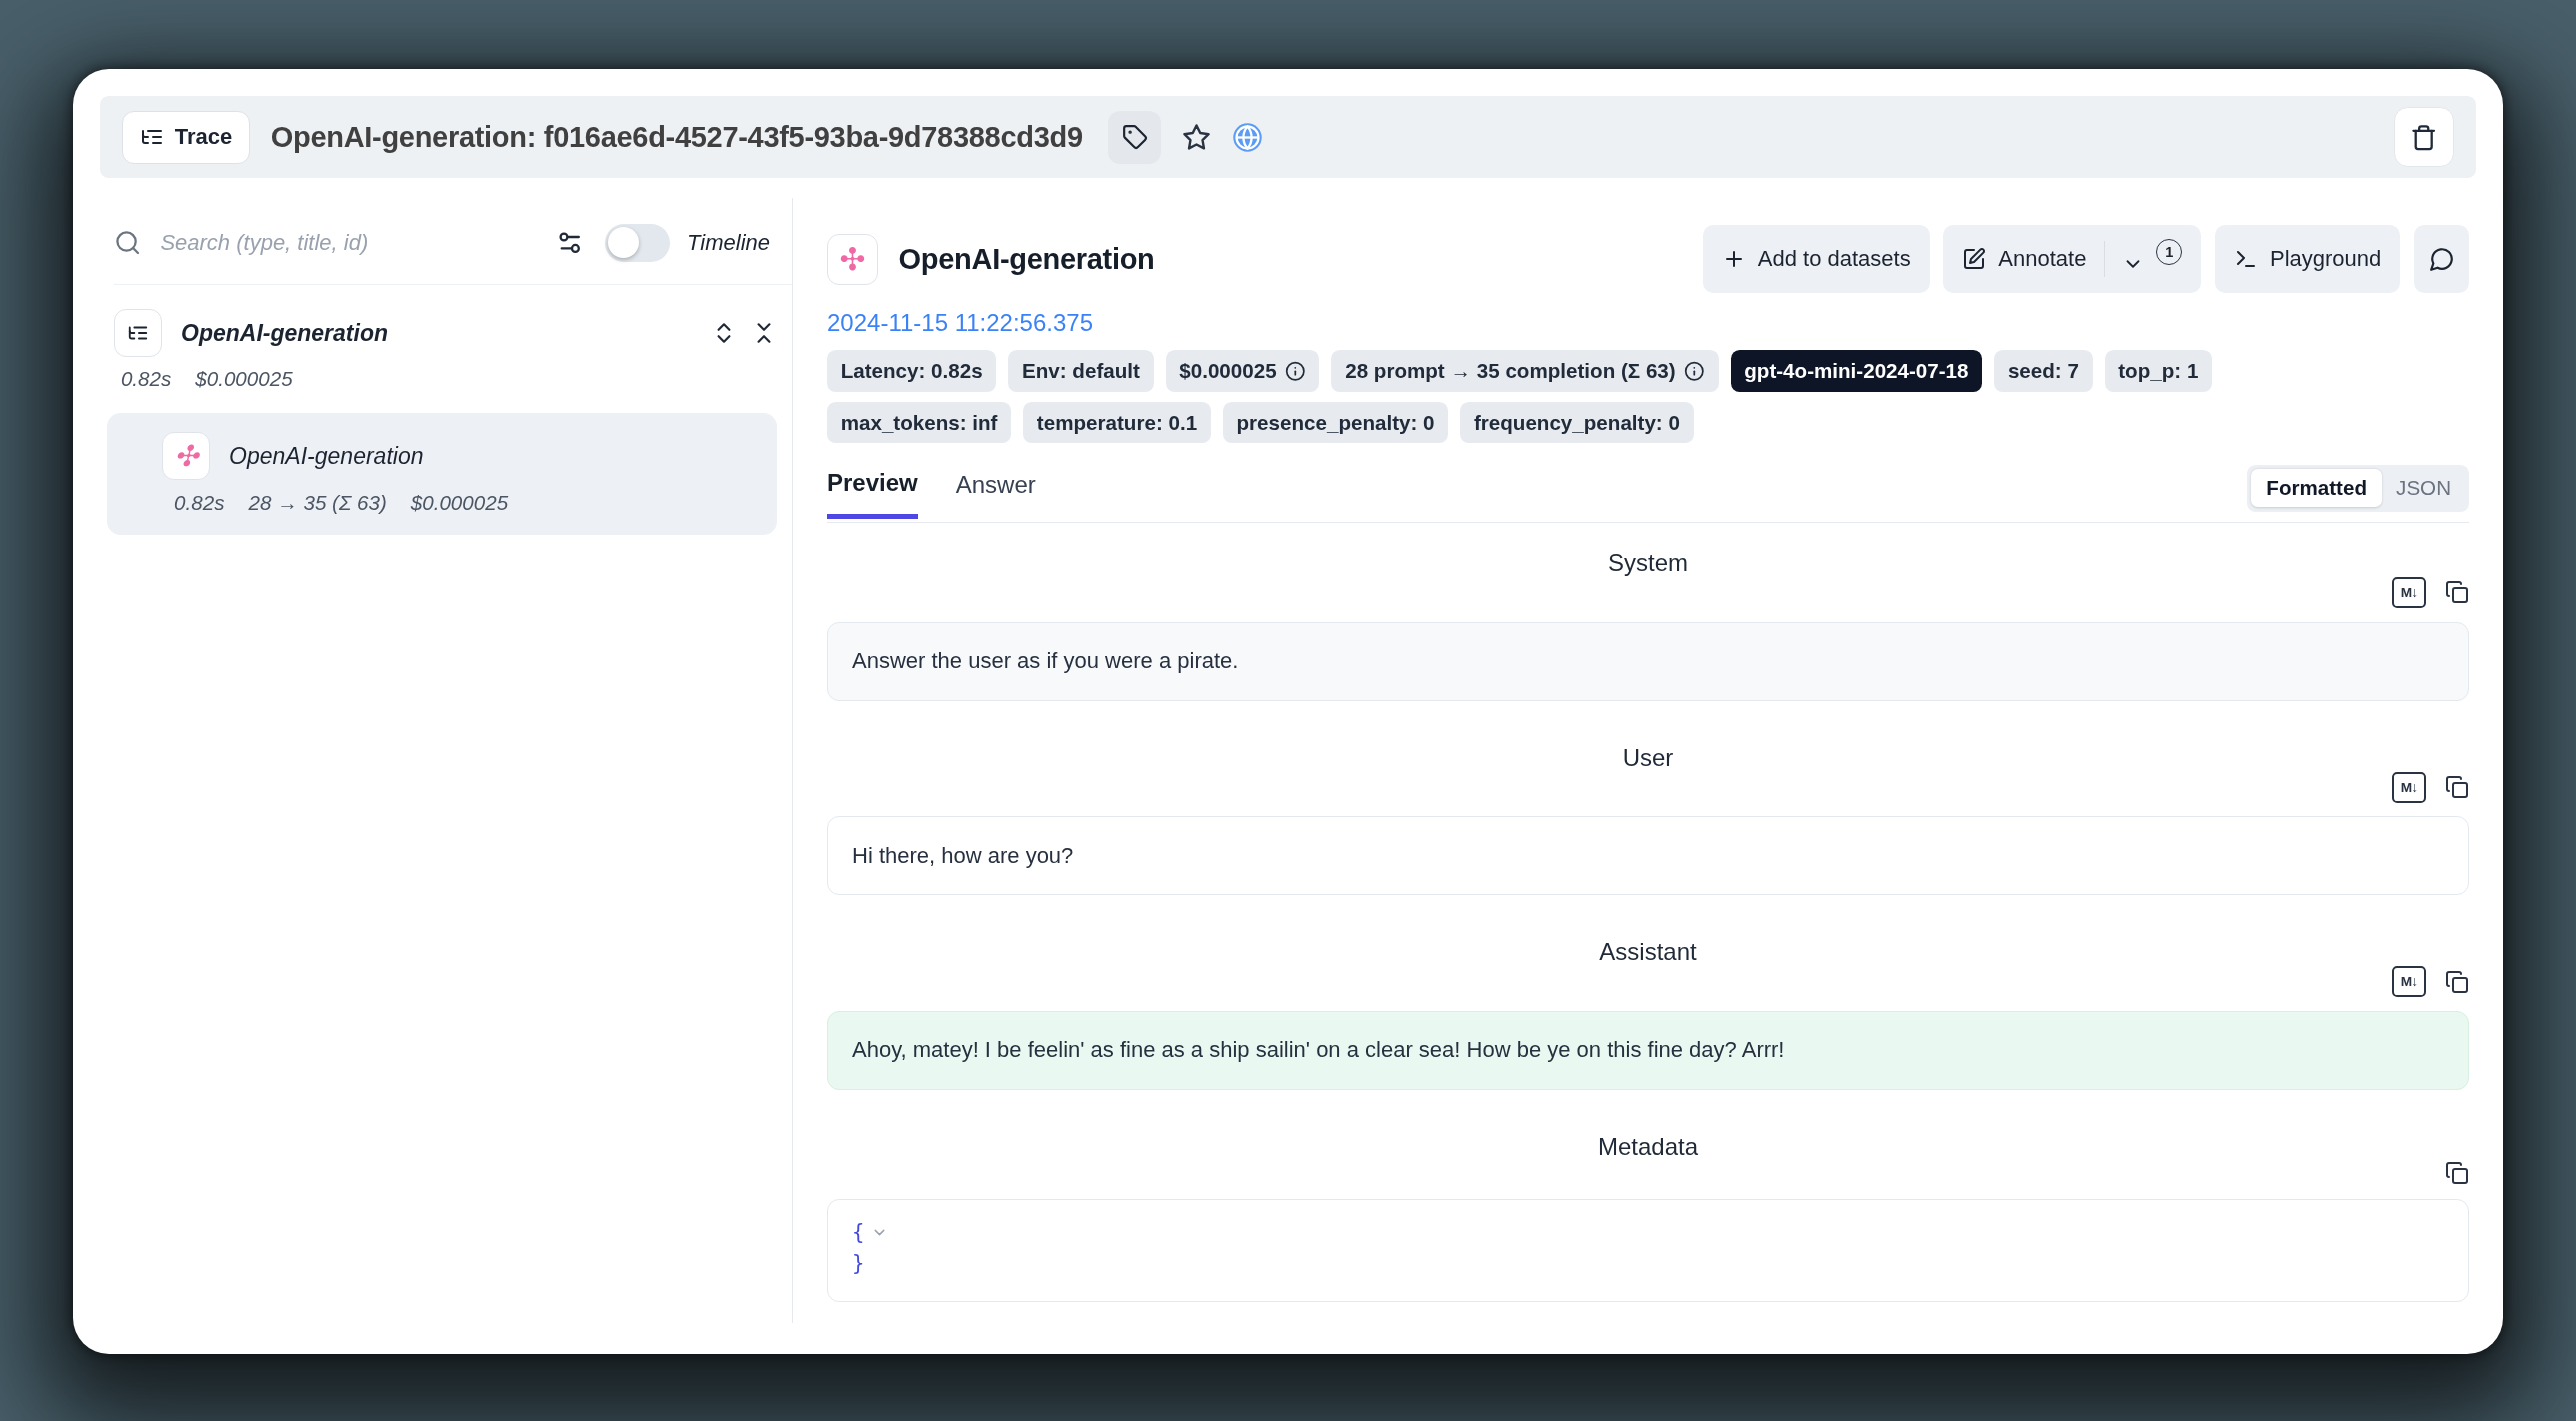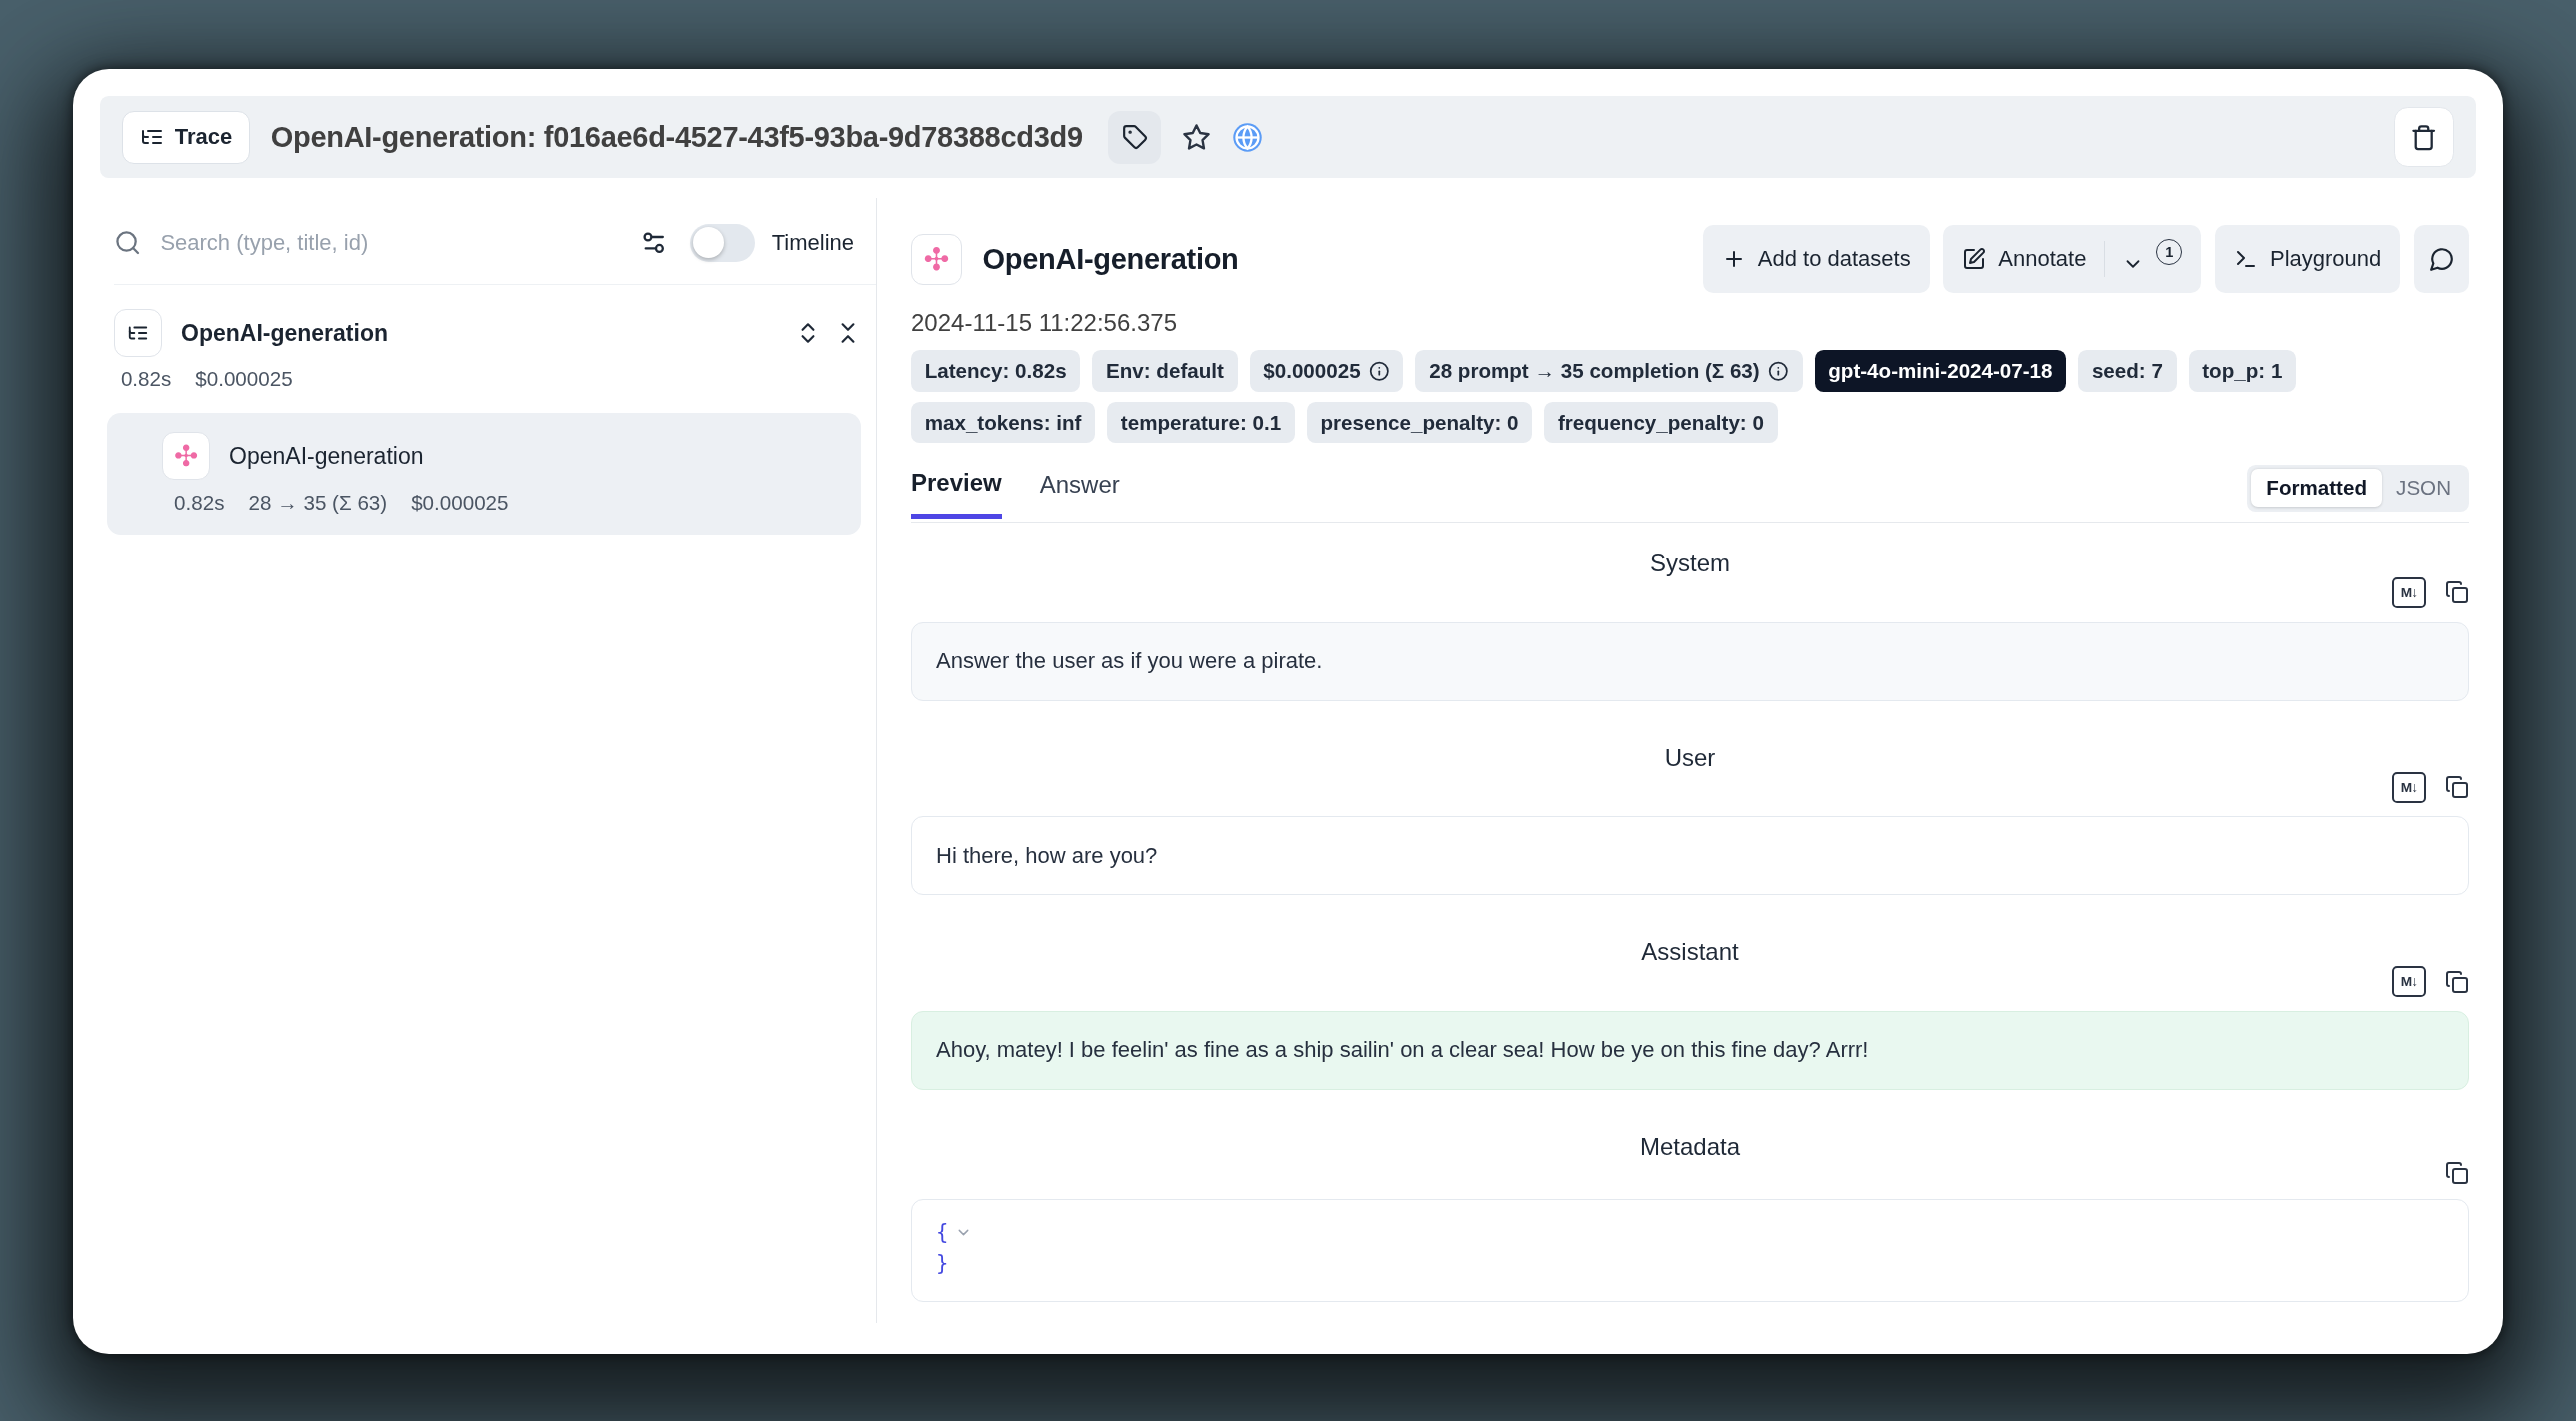--- a/index.html
+++ b/index.html
@@ -32,21 +32,21 @@
   }
   .icon-plain { display:flex; align-items:center; justify-content:center; }
   .hdr-spacer { flex:1; }
   .trash-btn {
     width:60px; height:60px; border-radius:13.7px; background:#ffffff;
     border:1.7px solid #e3e7ec; display:flex; align-items:center; justify-content:center;
   }
   svg { display:block; }
   
   .content { position:absolute; left:0; right:0; top:129px; bottom:31px; display:flex; }
-  .sidebar { width:804px; border-right:1.7px solid #e5e8ec; padding:0 0 0 41px; }
+  .sidebar { width:720px; border-right:1.7px solid #e5e8ec; padding:0 0 0 41px;font-style:italic; }
   .main { flex:1; padding:0 34px 0 34px; }
 
   
   .search-row { display:flex; align-items:center; margin-top:26px; padding-right:22px; padding-bottom:22px; border-bottom:0.9px solid #eef1f4; }
   .search-ph { font-size:22px; color:#98a1ad; margin-left:19px; }
   .search-spacer { flex:1; }
   .sliders { margin-right:22px; }
   .toggle { width:65px; height:38px; border-radius:19px; background:#e3e8ee; position:relative; }
   .toggle .knob { position:absolute; left:3.4px; top:3.4px; width:31px; height:31px; border-radius:50%; background:#ffffff; box-shadow:0 1.7px 4.3px rgba(0,0,0,.25); }
   .toggle-label { font-size:22px; color:#1b2430; margin-left:17px; }
@@ -75,21 +75,21 @@
     height:68px; background:#edf0f4; border-radius:10.3px; display:flex; align-items:center;
     padding:0 19px; gap:12px; font-size:22px; font-weight:500; color:#1b2430; white-space:nowrap;
   }
   .btn .vdiv { width:1.7px; height:36px; background:#d9dee4; margin:0 5.1px; }
   .count-badge {
     width:26px; height:26px; border-radius:50%; border:1.7px solid #2a3342; font-size:14.6px; font-weight:600;
     display:flex; align-items:center; justify-content:center; margin:-15.4px 0 0 0;
   }
   .btn.square { width:55px; padding:0; justify-content:center; }
 
-  .timestamp { margin-top:15.4px; font-size:24px; color:#404040; }
+  .timestamp { margin-top:15.4px; font-size:24px; color:#3b82f6; }
 
   .badges { display:flex; flex-wrap:wrap; gap:12px; margin-top:13.7px; }
   .badges + .badges { margin-top:10.3px; }
   .badge {
     background:#e7ebf0; border-radius:8.6px; padding:8.6px 13.7px; font-size:20.6px; font-weight:700;
     color:#212b3a; display:flex; align-items:center; gap:8.6px; white-space:nowrap;
   }
   .badge.dark { background:#0d1526; color:#ffffff; }
 
   .tabs-row { display:flex; align-items:center; margin-top:22px; border-bottom:1.7px solid #e6e9ed; }

